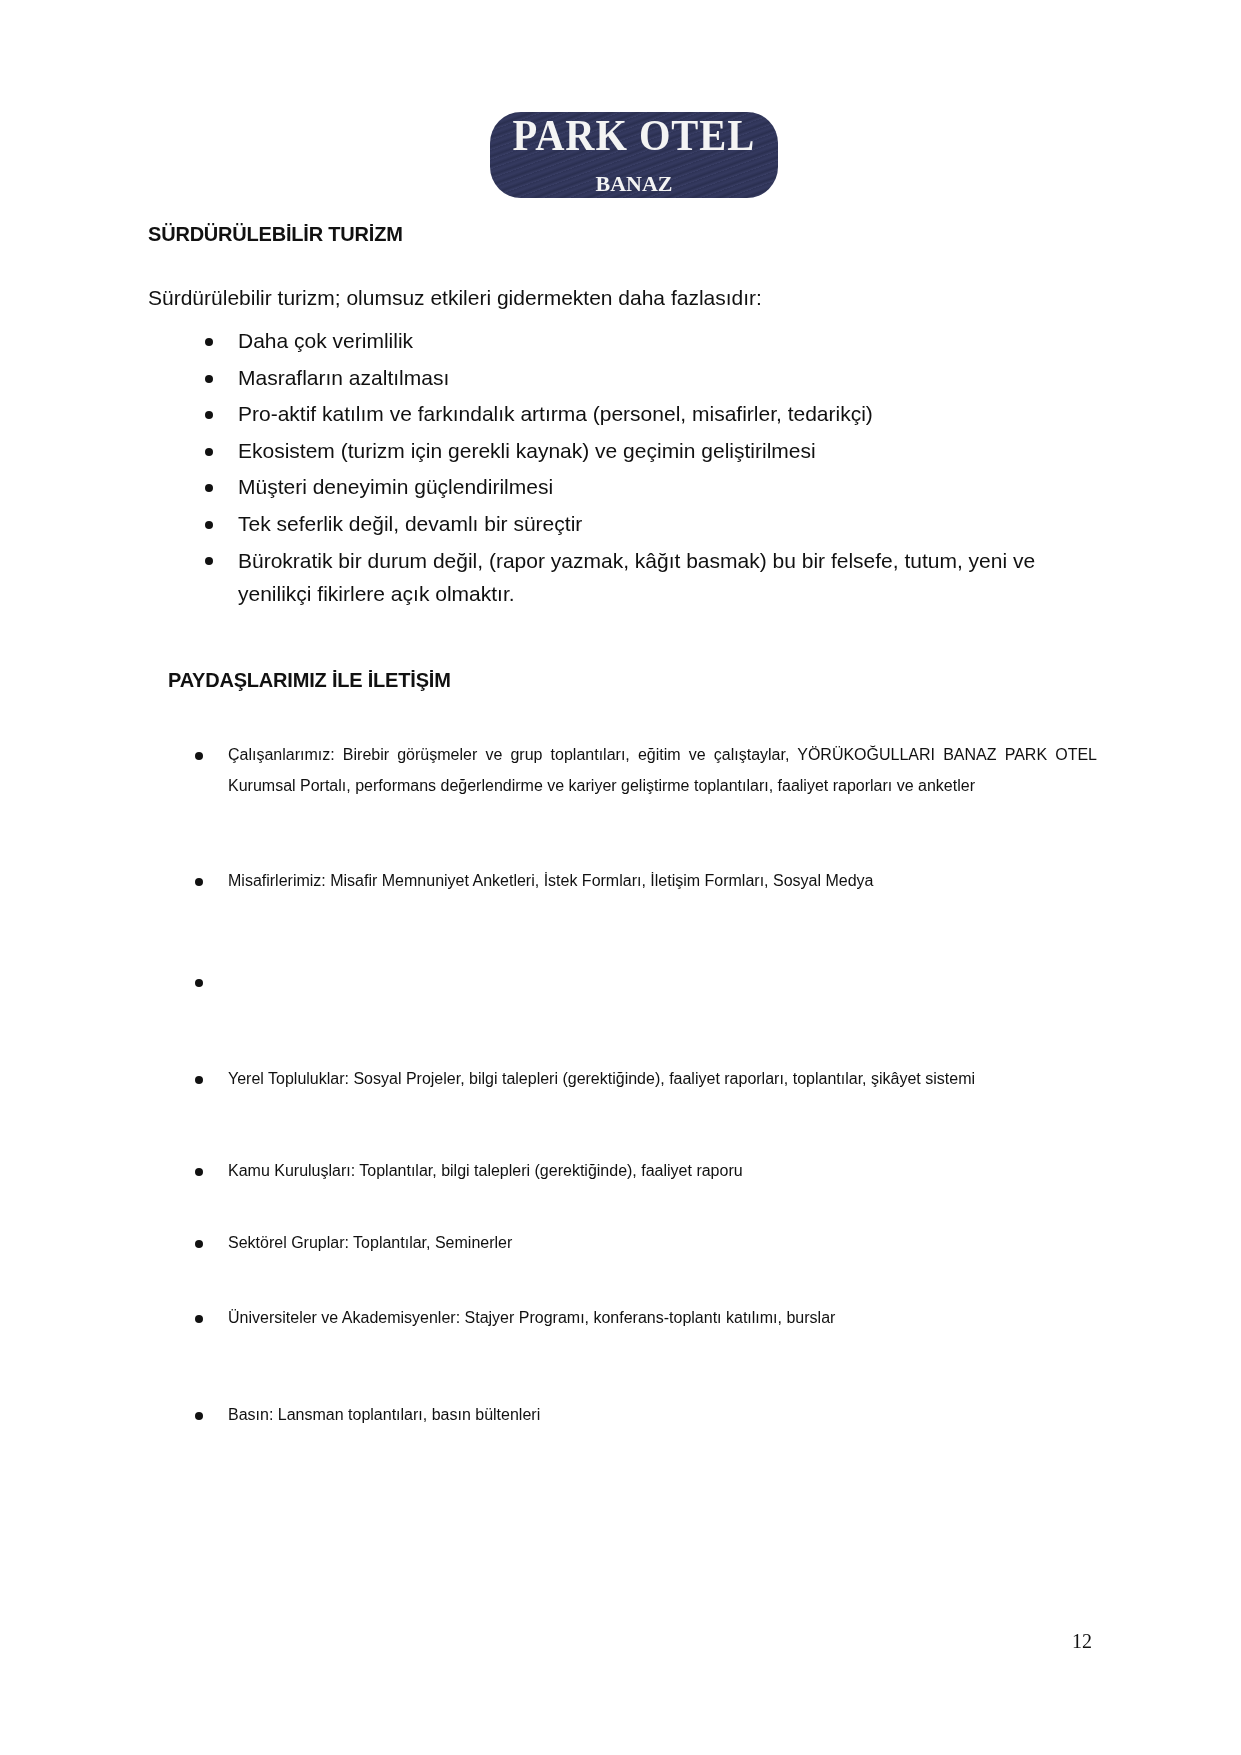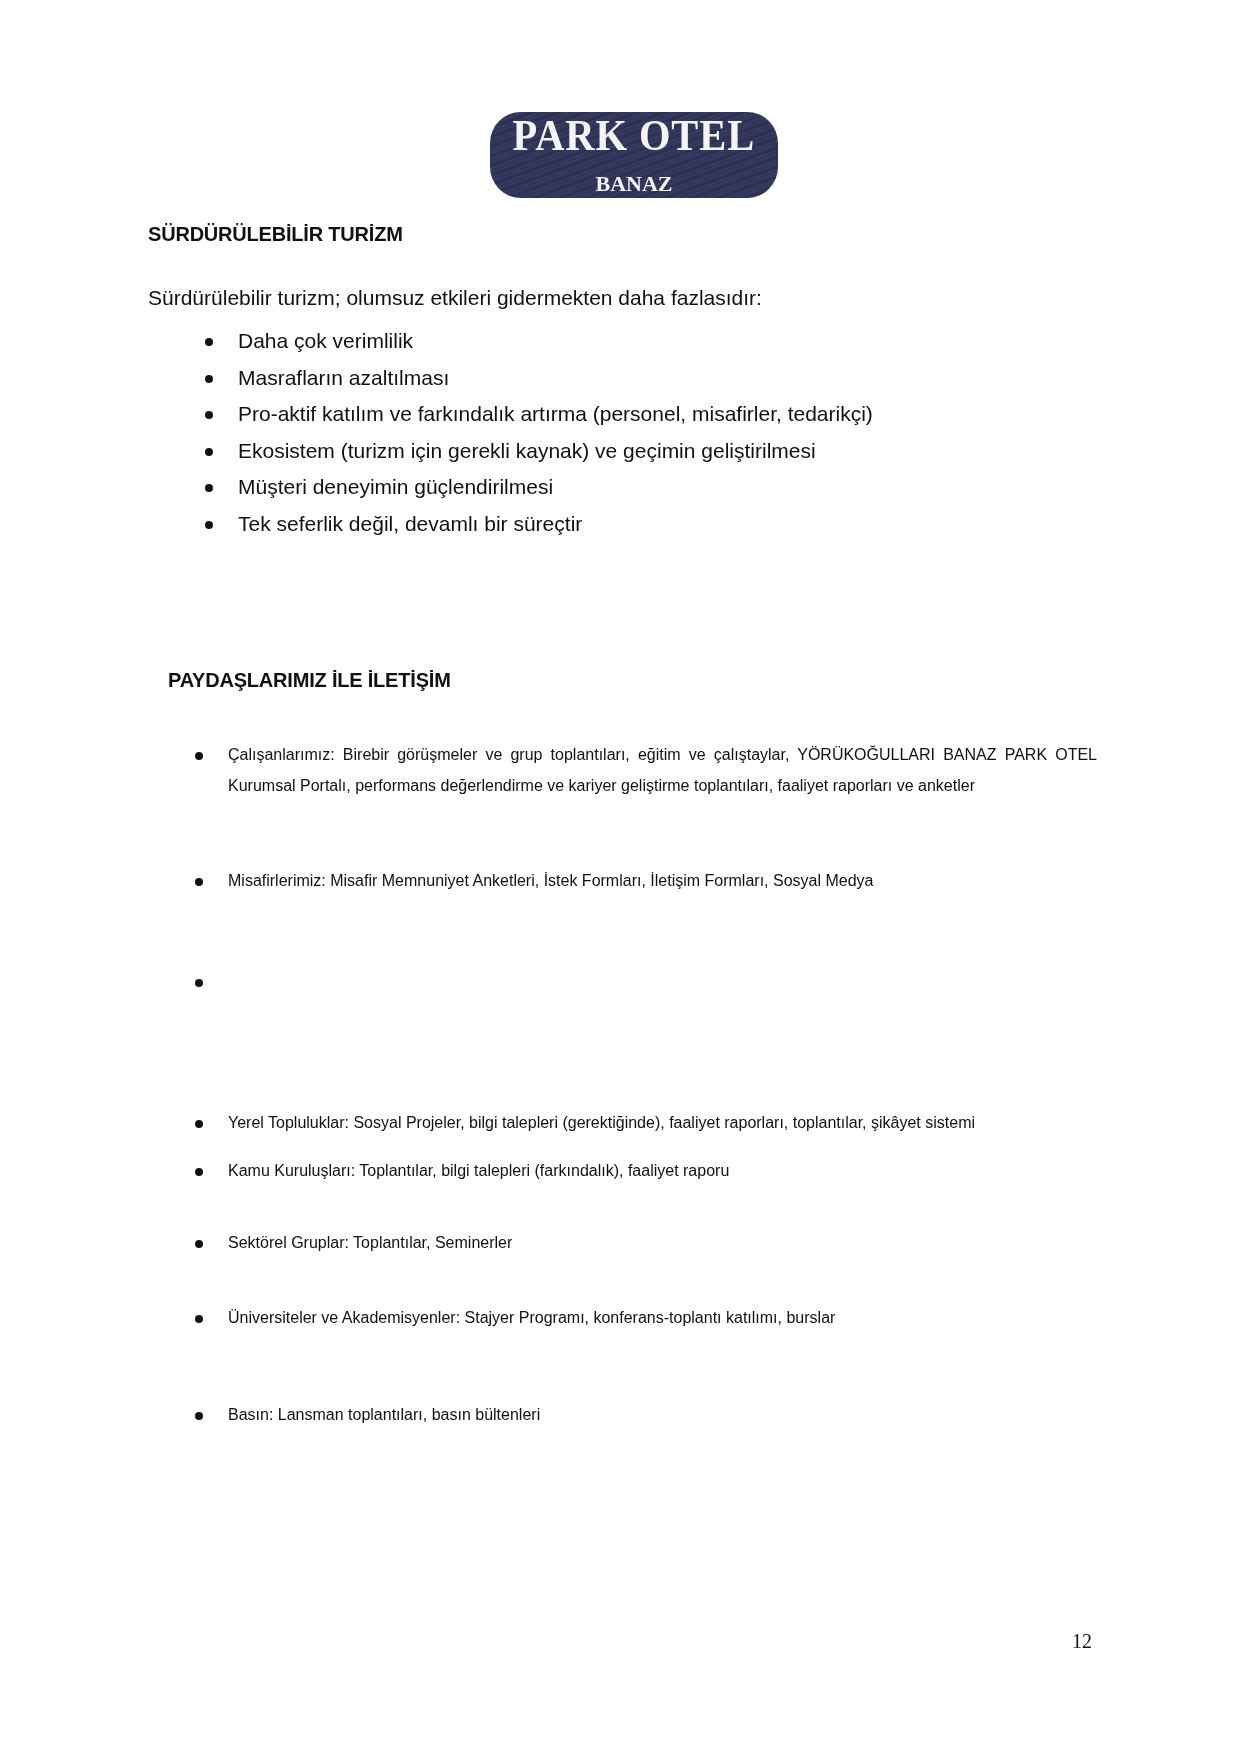--- a/index.html
+++ b/index.html
@@ -44,28 +44,29 @@
 <div class="h" style="top:223px;">SÜRDÜRÜLEBİLİR TURİZM</div>
 <div class="intro">Sürdürülebilir turizm; olumsuz etkileri gidermekten daha fazlasıdır:</div>
 
 <ul class="list1">
   <li><span class="b"></span><span>Daha çok verimlilik</span></li>
   <li><span class="b"></span><span>Masrafların azaltılması</span></li>
   <li><span class="b"></span><span>Pro-aktif katılım ve farkındalık artırma (personel, misafirler, tedarikçi)</span></li>
   <li><span class="b"></span><span>Ekosistem (turizm için gerekli kaynak) ve geçimin geliştirilmesi</span></li>
   <li><span class="b"></span><span>Müşteri deneyimin güçlendirilmesi</span></li>
   <li><span class="b"></span><span>Tek seferlik değil, devamlı bir süreçtir</span></li>
+  <li style="line-height:33px; padding-top:2px;"><span class="b"></span><span>Bürokratik bir durum değil, (rapor yazmak, kâğıt basmak) bu bir felsefe, tutum, yeni ve yenilikçi fikirlere açık olmaktır.</span></li>
 </ul>
 
 <div class="h" style="top:669px;margin-left:20px;">PAYDAŞLARIMIZ İLE İLETİŞİM</div>
 
 <ul class="list2">
   <li style="top:740px;"><span class="b"></span><span>Çalışanlarımız: Birebir görüşmeler ve grup toplantıları, eğitim ve çalıştaylar, YÖRÜKOĞULLARI BANAZ PARK OTEL Kurumsal Portalı, performans değerlendirme ve kariyer geliştirme toplantıları, faaliyet raporları ve anketler</span></li>
   <li style="top:866px;"><span class="b"></span><span>Misafirlerimiz: Misafir Memnuniyet Anketleri, İstek Formları, İletişim Formları, Sosyal Medya</span></li>
   <li style="top:967px;"><span class="b"></span></li>
-  <li style="top:1064px;margin-top:44px;"><span class="b"></span><span>Yerel Topluluklar: Sosyal Projeler, bilgi talepleri (gerektiğinde), faaliyet raporları, toplantılar, şikâyet sistemi</span></li>
-  <li style="top:1156px;"><span class="b"></span><span>Kamu Kuruluşları: Toplantılar, bilgi talepleri (farkındalık), faaliyet raporu</span></li>
+  <li style="top:1064px;"><span class="b"></span><span>Yerel Topluluklar: Sosyal Projeler, bilgi talepleri (gerektiğinde), faaliyet raporları, toplantılar, şikâyet sistemi</span></li>
+  <li style="top:1156px;"><span class="b"></span><span>Kamu Kuruluşları: Toplantılar, bilgi talepleri (gerektiğinde), faaliyet raporu</span></li>
   <li style="top:1228px;"><span class="b"></span><span>Sektörel Gruplar: Toplantılar, Seminerler</span></li>
   <li style="top:1303px;"><span class="b"></span><span>Üniversiteler ve Akademisyenler: Stajyer Programı, konferans-toplantı katılımı, burslar</span></li>
   <li style="top:1400px;"><span class="b"></span><span>Basın: Lansman toplantıları, basın bültenleri</span></li>
 </ul>
 
 <div class="pagenum">12</div>
 
 </body></html>

